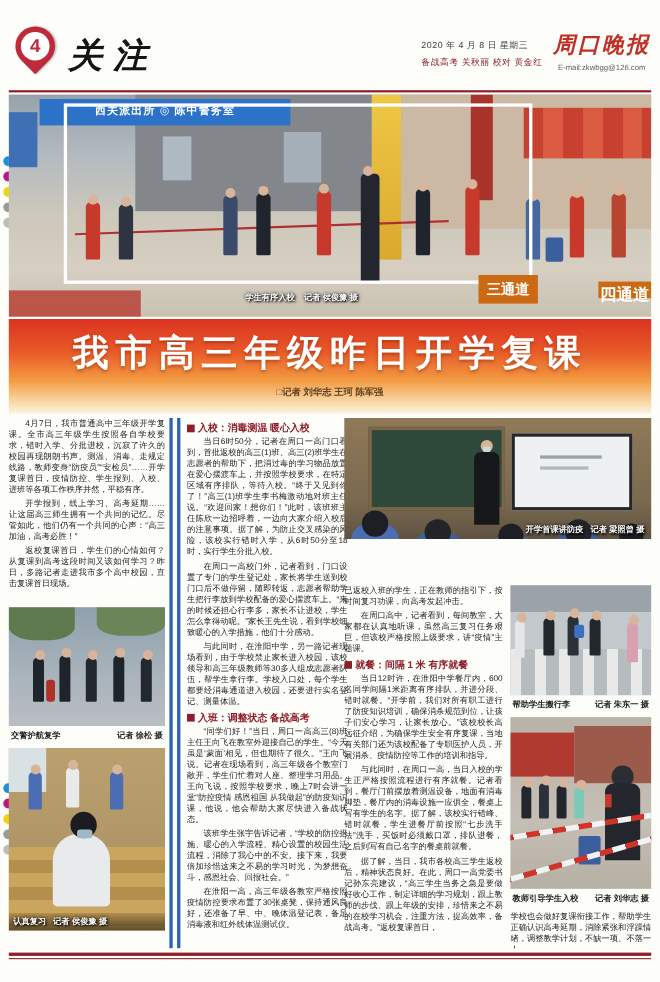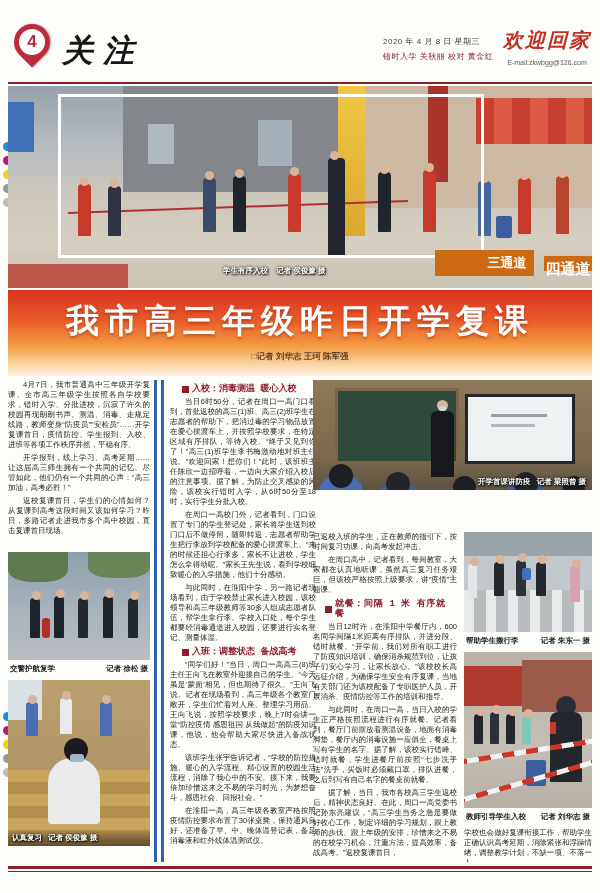--- a/index.html
+++ b/index.html
@@ -35,21 +35,21 @@
   
   .banner{position:absolute;left:8px;top:290px;width:584px;height:86px;
           background:linear-gradient(180deg,#dc3322 0%,#e85a28 35%,#f39b42 65%,#f9d9a8 88%,#fdf2e0 100%);}
   .banner h1{margin:9px 0 0;text-align:center;color:#fff;font-size:33px;font-weight:bold;letter-spacing:6px;
              text-shadow:0 2px 3px rgba(120,30,0,.45);}
   .byline{text-align:center;font-size:8.5px;color:#5f4120;margin-top:7px;font-weight:bold;}
   
   .bodywrap{position:absolute;left:8px;top:380px;width:584px;height:482px;}
   .col{position:absolute;overflow:hidden;font-size:7.5px;line-height:10px;text-align:justify;color:#1c1c1c;}
   .col p{margin:0 0 3px;text-indent:2em;}
-  .sec{display:flex;align-items:center;gap:3px;margin:4px 12px 3px;font-size:9px;font-weight:bold;color:#8e1f2a;font-family:Liberation Mono, monospace;}
+  .sec{display:flex;align-items:center;gap:3px;margin:4px 0 3px;font-size:9px;font-weight:bold;color:#8e1f2a;}
   .sq{display:inline-block;width:7px;height:7px;background:#8e1f2a;flex:0 0 auto;}
   .divider{position:absolute;left:146px;top:0;height:482px;width:4px;
            border-left:3px solid #2f62ae;border-right:3px solid #2f62ae;}
   .bottom-rule{position:absolute;left:8px;top:866px;width:584px;height:2px;
                border-top:3px solid #8e1f2a;border-bottom:1px solid #8e1f2a;}
 </style>
 </head>
 <body>
 
 <div id="page">
@@ -69,34 +69,36 @@
     <span style="background:#bdbdbd"></span>
   </div>
 
   <div class="pin">
     <div class="pin-body"></div>
     <div class="pin-inner">4</div>
   </div>
   <div class="section-name">关注</div>
   <div class="meta">
     <div class="meta-date">2020 年 4 月 8 日 星期三</div>
-    <div class="meta-staff">错时入学 关秋丽 校对 黄金红</div>
+    <div class="meta-staff">备战高考 关秋丽 校对 黄金红</div>
   </div>
   <div class="masthead">
-    <div class="mast-name">欢迎回家</div>
+    <div class="mast-name">周口晚报</div>
     <div class="mast-mail">E-mail:zkwbgg@126.com</div>
   </div>
   <div class="header-rule"></div>
 
   <div class="photo" style="left:8px;top:86px;width:584px;height:202px;
               background:linear-gradient(180deg,#98a2aa 0%,#b3bac0 28%,#cdc8bb 55%,#d6cfc2 78%,#c9c1b1 100%);">
     <div style="position:absolute;left:115px;top:0;width:215px;height:106px;background:#83878b;"></div>
     <div style="position:absolute;left:140px;top:38px;width:26px;height:40px;background:#aeb9c1;"></div>
     <div style="position:absolute;left:250px;top:34px;width:34px;height:46px;background:#a5b0b8;"></div>
     <div style="position:absolute;left:0;top:16px;width:26px;height:50px;background:#3f6fb5;"></div>
+    <div style="position:absolute;left:28px;top:4px;width:228px;height:24px;background:#2b72c8;color:#fff;
+                font-size:10px;font-weight:bold;text-align:center;line-height:24px;letter-spacing:1px;">西关派出所 ◎ 陈中警务室</div>
     <div style="position:absolute;left:330px;top:0;width:27px;height:150px;background:linear-gradient(180deg,#f0c745,#d9a92e);"></div>
     <div style="position:absolute;left:357px;top:0;width:227px;height:122px;background:#cbb9a4;"></div>
     <div style="position:absolute;left:420px;top:0;width:20px;height:96px;background:#a8342c;"></div>
     <div style="position:absolute;left:468px;top:12px;width:116px;height:46px;
                 background:repeating-linear-gradient(90deg,#c8402f 0 18px,#da5a42 18px 36px);"></div>
     <div style="position:absolute;left:60px;top:120px;width:340px;border-top:2px solid #b03030;transform:rotate(-2deg);"></div>
     <div style="position:absolute;left:0;top:178px;width:120px;height:24px;background:#b6392f;opacity:.8;"></div>
 
     <div class="pf" style="left:70px;top:98px;width:13px;height:52px;background:#c7392b"></div>
     <div class="pf" style="left:100px;top:100px;width:13px;height:50px;background:#2e3442"></div>
@@ -105,21 +107,21 @@
     <div class="pf" style="left:280px;top:88px;width:13px;height:58px;background:#c7392b"></div>
     <div class="pf" style="left:320px;top:72px;width:17px;height:98px;background:#23262e"></div>
     <div class="pf" style="left:370px;top:86px;width:13px;height:60px;background:#20242c"></div>
     <div class="pf" style="left:415px;top:84px;width:13px;height:62px;background:#c7392b"></div>
     <div class="pf" style="left:470px;top:95px;width:13px;height:55px;background:#4668a0"></div>
     <div class="pf" style="left:510px;top:92px;width:13px;height:56px;background:#c7392b"></div>
     <div class="pf" style="left:548px;top:90px;width:13px;height:58px;background:#b8452f"></div>
     <div style="position:absolute;left:488px;top:130px;width:16px;height:22px;background:#3b5f9e;border-radius:2px;"></div>
     <div style="position:absolute;left:50px;top:8px;width:420px;height:158px;border:3px solid #fff;"></div>
     <div style="position:absolute;left:427px;top:164px;width:54px;height:26px;background:#cc6a14;color:#fff;
-                font-size:13px;font-weight:bold;text-align:center;line-height:26px;padding-left:45px;">三通道</div>
+                font-size:13px;font-weight:bold;text-align:center;line-height:26px;">三通道</div>
     <div style="position:absolute;left:536px;top:170px;width:48px;height:15px;background:#cc6a14;color:#fff;
                 font-size:15px;font-weight:bold;text-align:center;line-height:26px;">四通道</div>
     <div class="ov-cap" style="left:215px;top:180px;">
       <span>学生有序入校</span>&nbsp;&nbsp;&nbsp;
       <span>记者 侯俊豫 摄</span>
     </div>
   </div>
 
   <div class="banner">
     <h1>我市高三年级昨日开学复课</h1>

